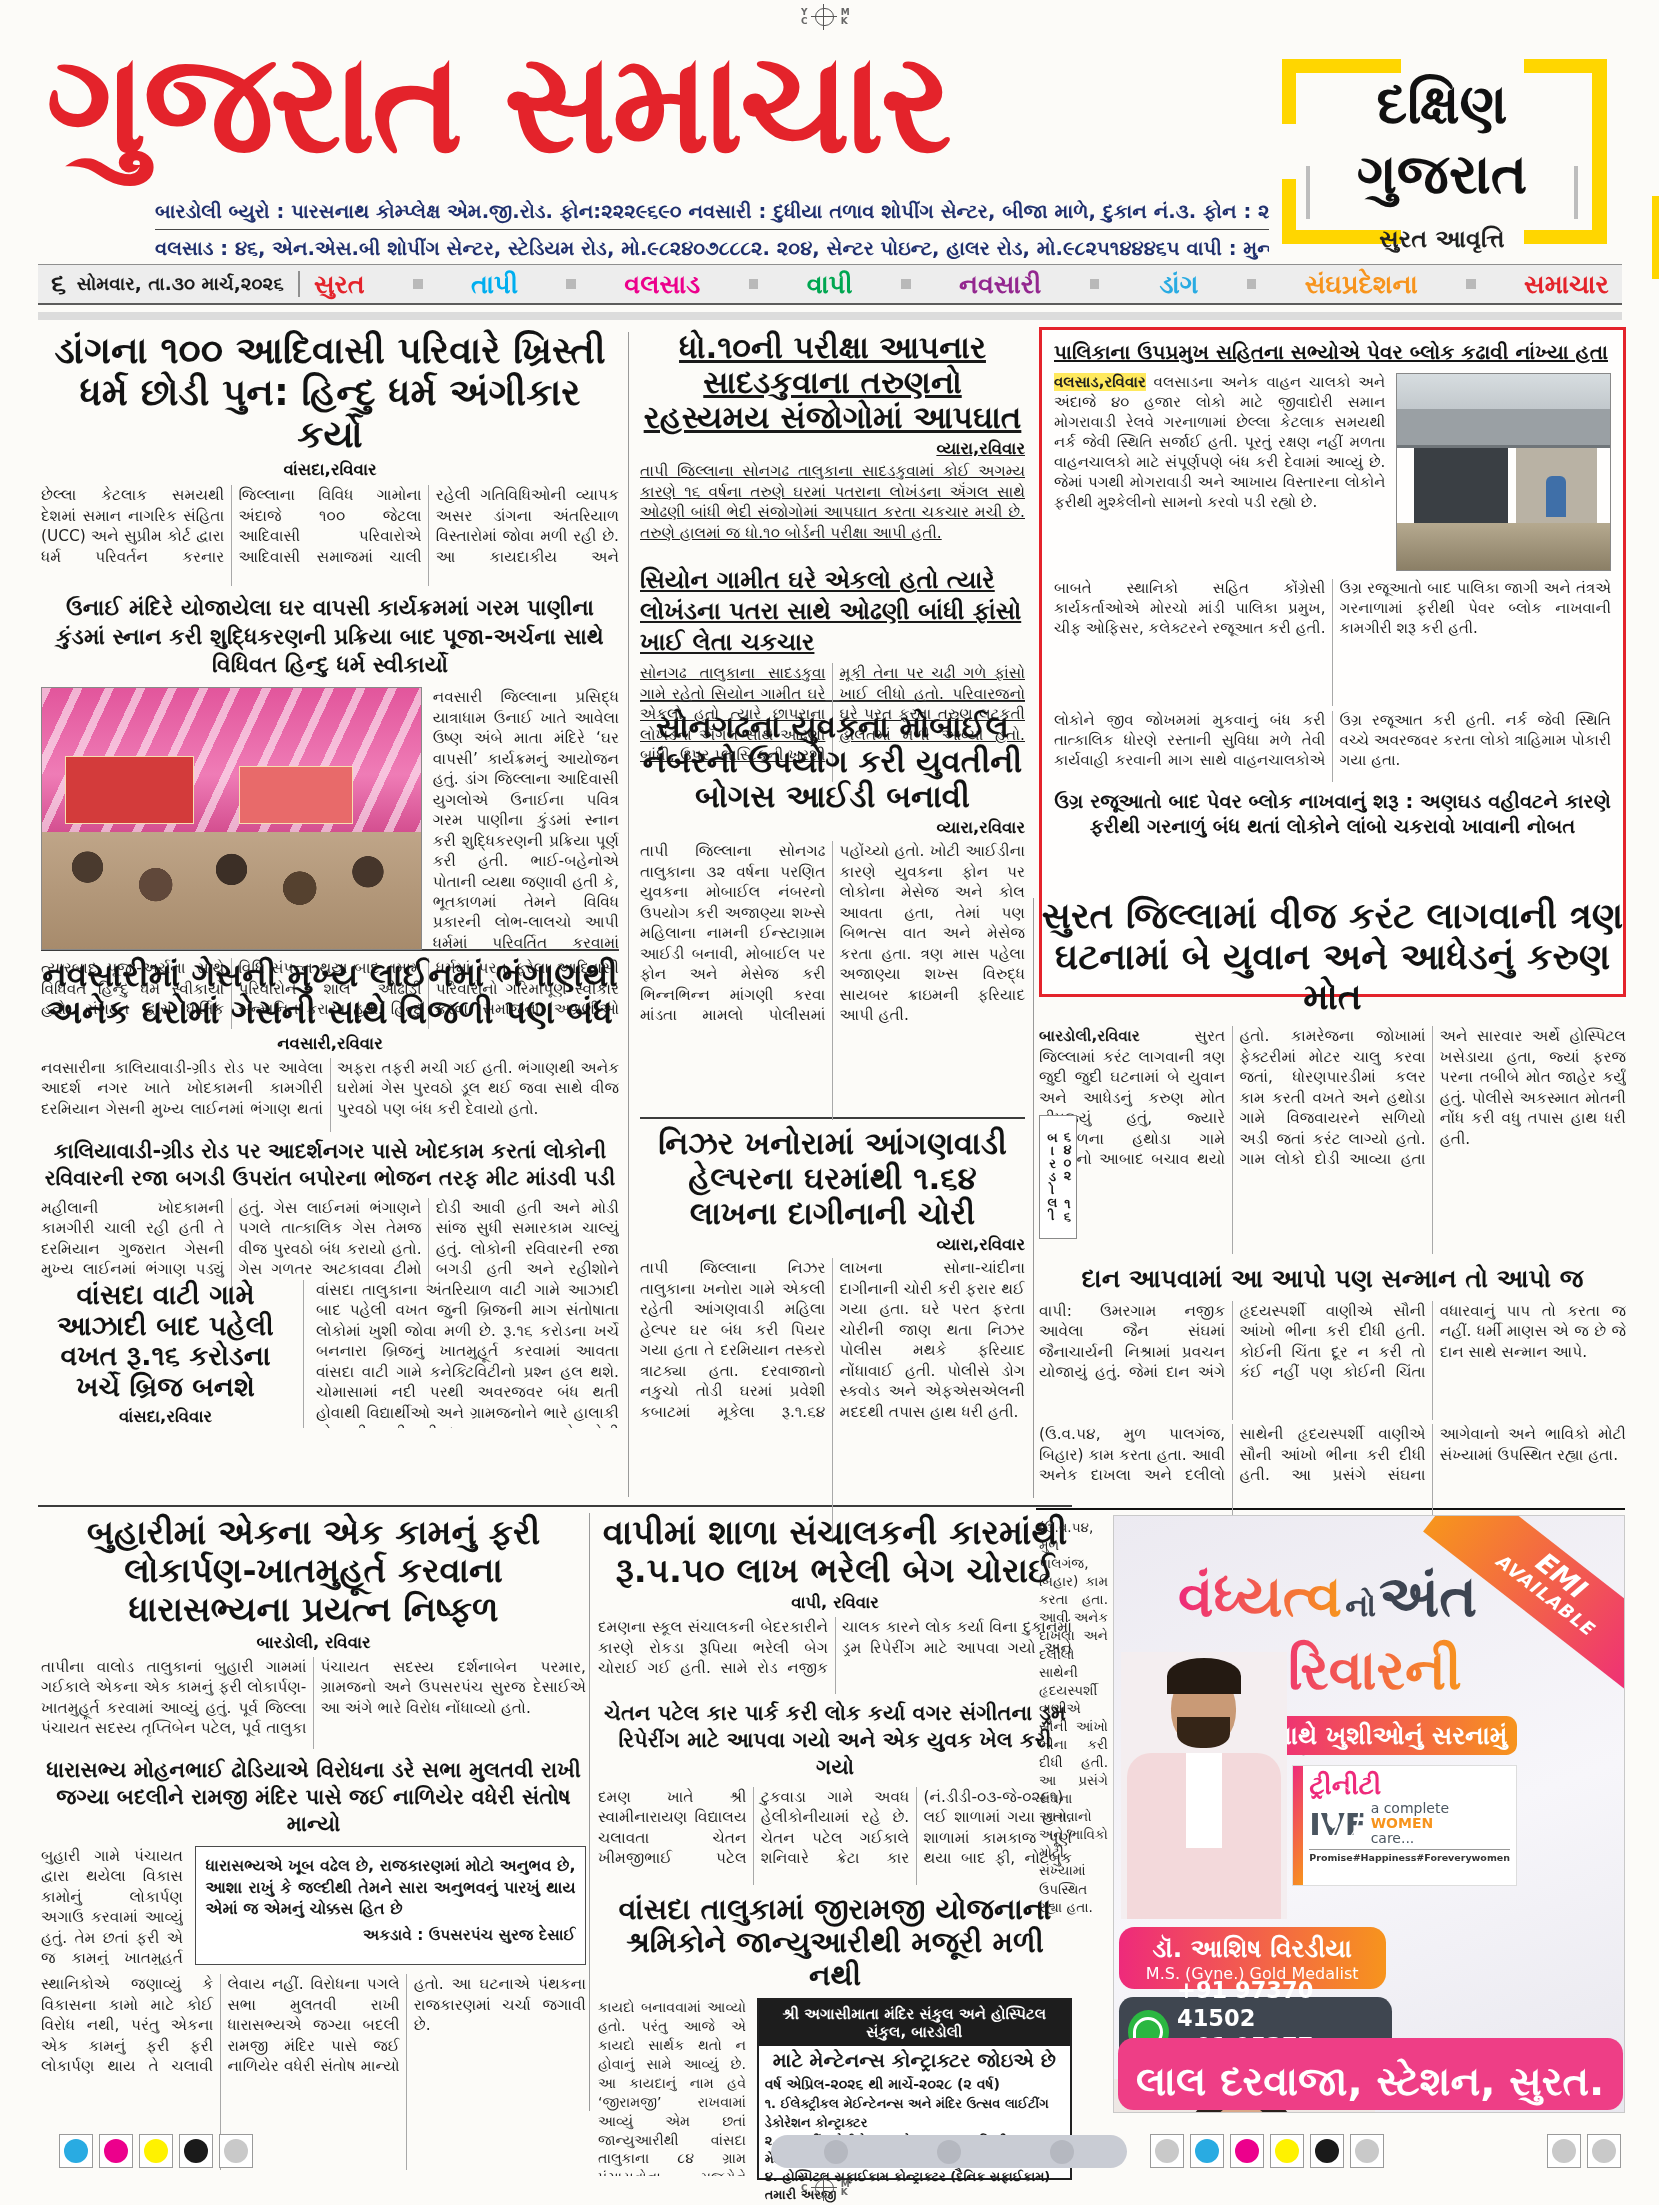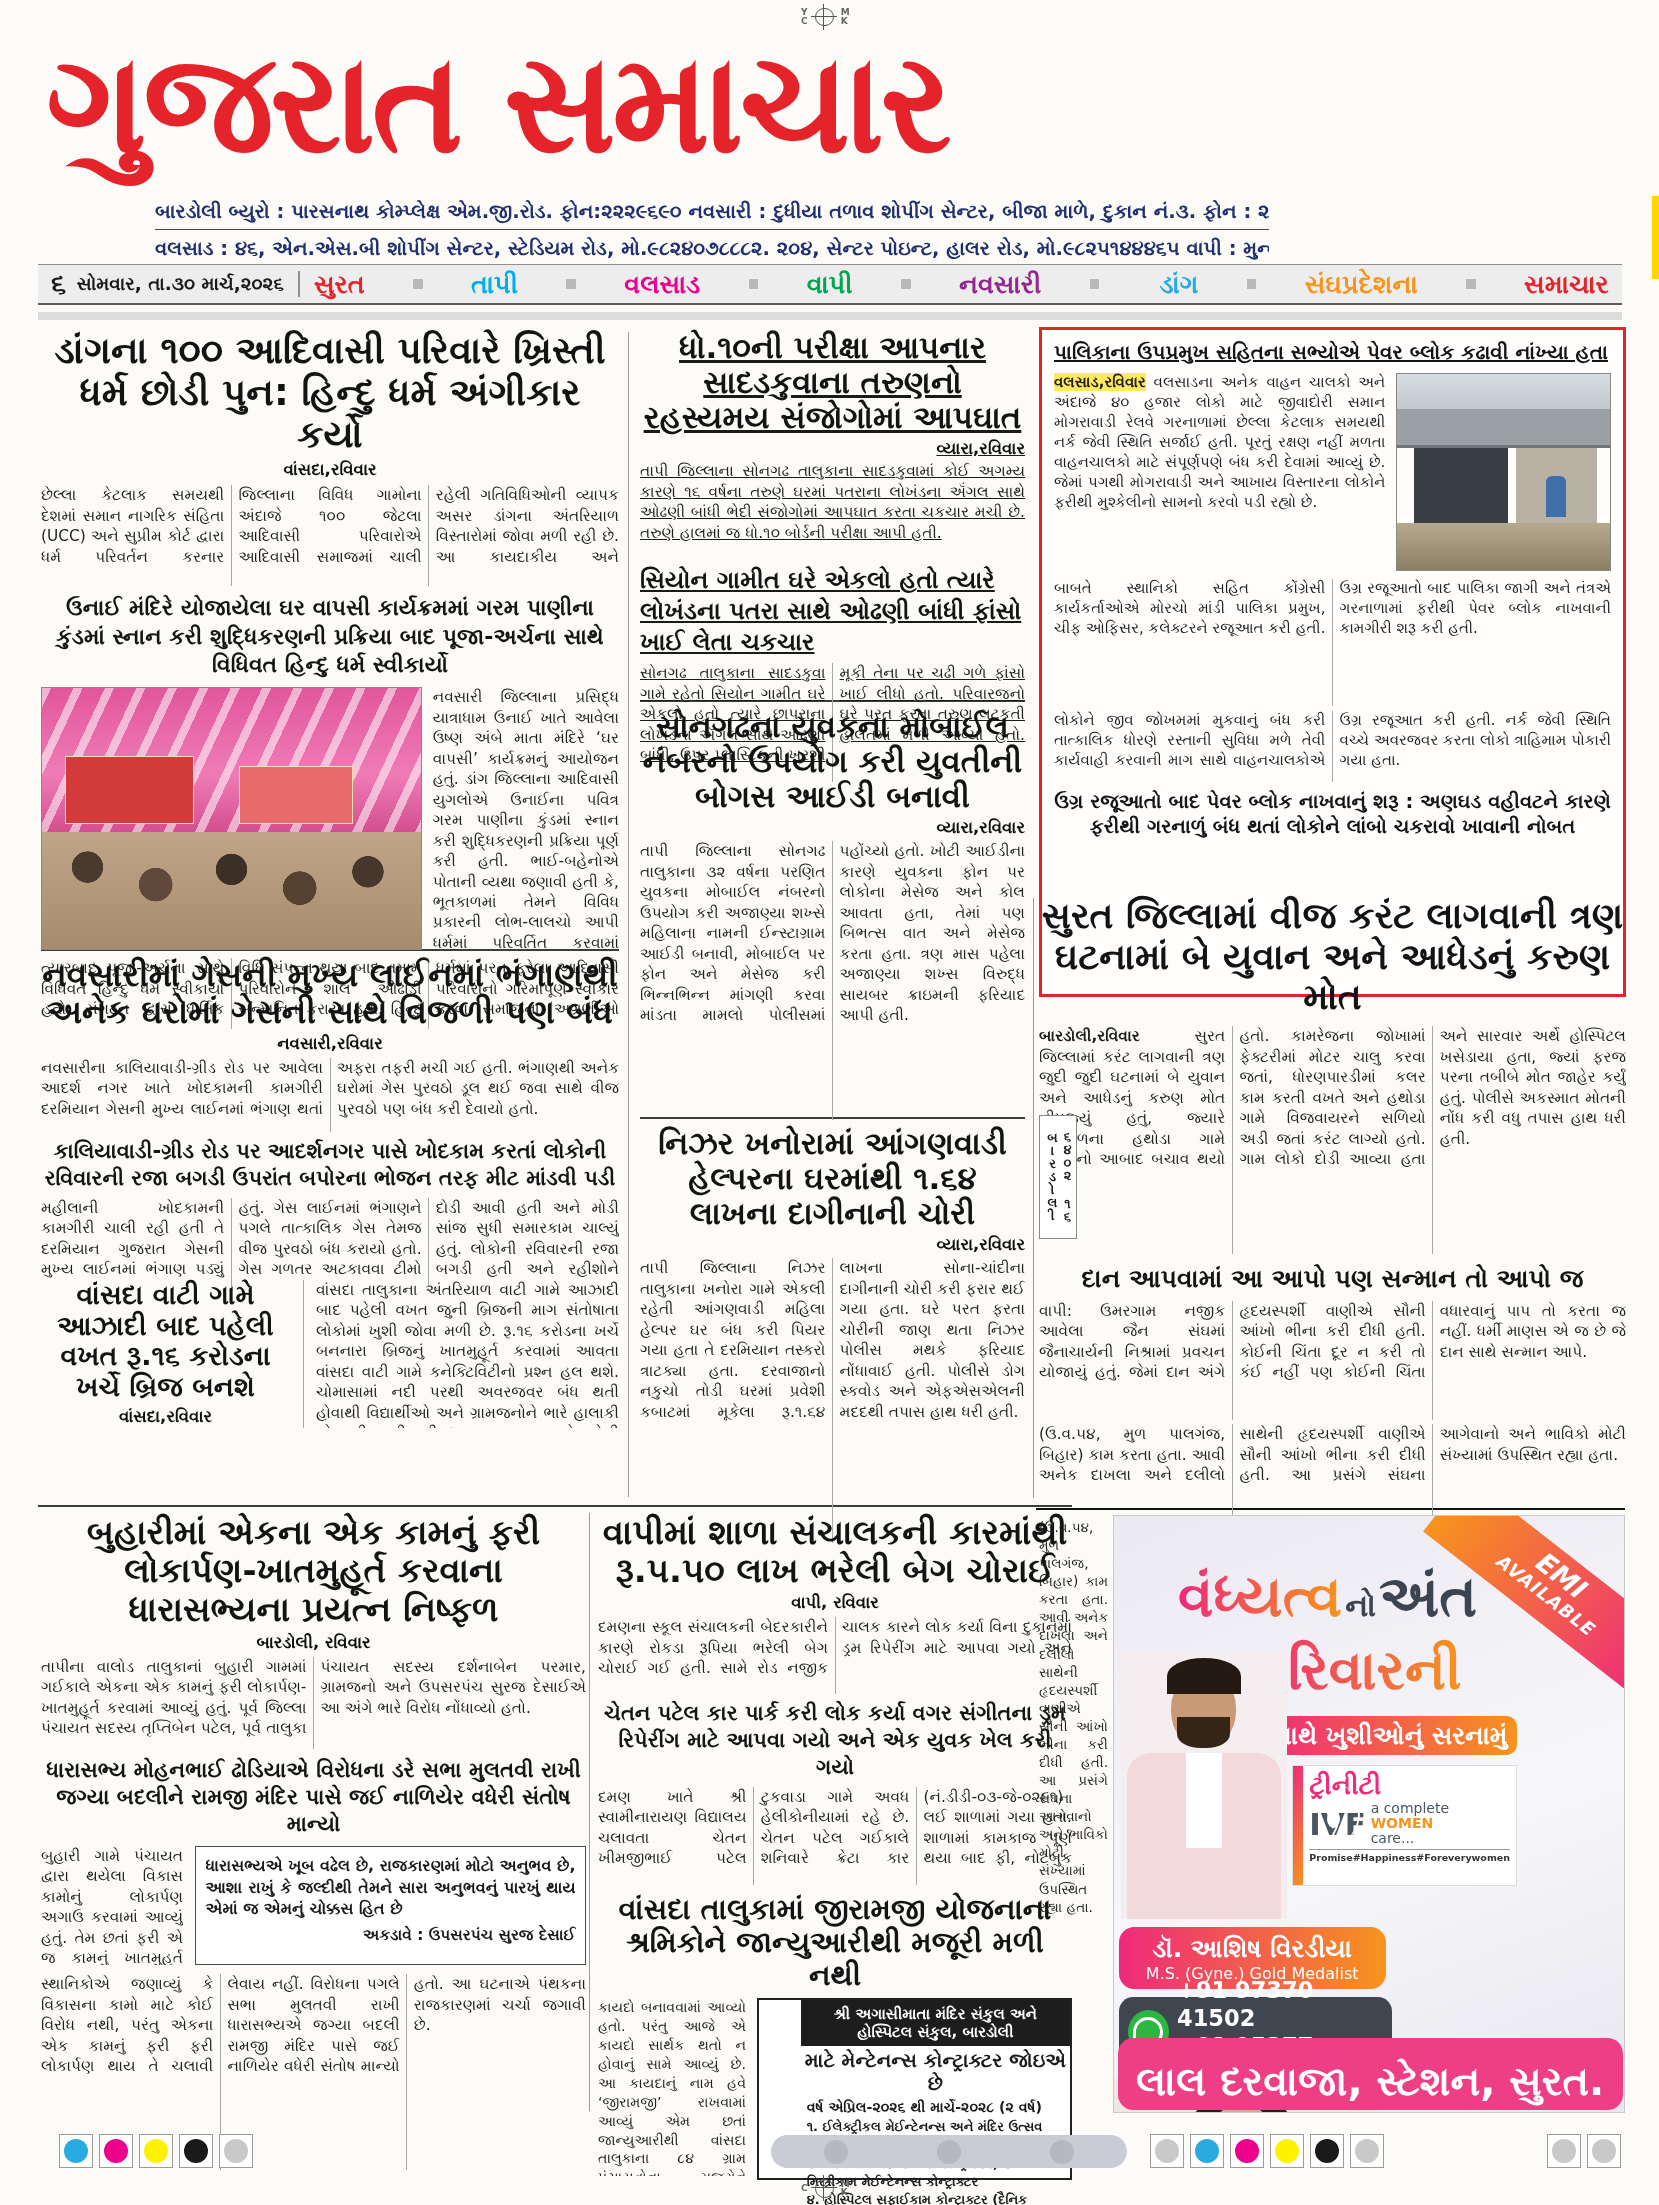--- a/index.html
+++ b/index.html
@@ -22,21 +22,21 @@
   
   #navbar{display:flex;align-items:center;background:#ededed;border-top:1.8px solid #8f8f8f;border-bottom:2.4px solid #5c5c5c;padding:0 13px;}
   .nav-tab{font-size:25.5px;font-weight:800;white-space:nowrap;}
   .nav-bullet{width:9.5px;height:9.5px;background:#b9b9b9;display:inline-block;margin:0 3.6px;}
   
   #redbox{border:3.6px solid #e4232b;padding:9.5px 12px;background:#fffefd;}
   .yellow-hi{background:#ffe95e;font-weight:700;}
   
   .qbox{border:1.8px solid #4a4a4a;padding:8.3px 9.5px;background:#fff;}
   
-  #classified{border:2.4px solid #222;background:#fff;padding-left:42px;}
+  #classified{border:2.4px solid #222;background:#fff;}
   .blackbar{background:#1d1d1d;color:#fff;font-weight:800;text-align:center;}
   
   #ad{background:linear-gradient(160deg,#eceaf1 0%,#f7f6fa 55%,#e8e7ee 100%);border:0.6px solid #c9c9c9;overflow:hidden;}
   .grad-text{background:linear-gradient(90deg,#ee2a7b,#f7941d);-webkit-background-clip:text;background-clip:text;color:transparent;font-weight:800;}
   .grad-pill{background:linear-gradient(90deg,#ee2a7b,#f7941d);color:#fff;border-radius:10.7px;}
   .dark{color:#3d4451;}
   
   .swatch{width:32px;height:32px;background:#fff;border:1.2px solid #9a9a9a;display:flex;align-items:center;justify-content:center;margin-right:6px;}
   .swatch-dot{width:24px;height:24px;border-radius:50%;}
   .crosshair{position:relative;width:26px;height:26px;}
@@ -63,20 +63,34 @@
         <div class="v"></div>
       </div>
     <div style="display:flex;flex-direction:column;line-height:8.3px;">
       <span class="mark-letter">M</span>
       <span class="mark-letter">K</span>
     </div>
   </div>
 
   <div id="logo" class="abs" style="left:46px;top:15.4px;width:1227px;height:184px;">ગુજરાત સમાચાર</div>
 
+  <div id="edition" class="abs" style="left:1282px;top:59px;width:343px;height:209px;">
+    <div class="yb" style="left:0;top:0;width:119px;height:14.2px;"></div>
+    <div class="yb" style="left:0;top:0;width:14.2px;height:65px;"></div>
+    <div class="yb" style="left:0;bottom:24px;width:14.2px;height:65px;"></div>
+    <div class="yb" style="left:0;bottom:24px;width:119px;height:14.2px;"></div>
+    <div class="yb" style="right:18px;top:0;width:15.4px;height:185px;"></div>
+    <div class="yb" style="right:18px;top:0;width:83px;height:14.2px;"></div>
+    <div class="yb" style="right:18px;top:171px;width:83px;height:14.2px;"></div>
+    <div class="abs" style="left:24px;top:107px;width:3.6px;height:53px;background:#bdbdbd;"></div>
+    <div class="abs" style="right:47px;top:107px;width:3.6px;height:53px;background:#bdbdbd;"></div>
+    <div class="abs" style="left:0;top:13px;width:320px;text-align:center;font-size:55px;font-weight:800;color:#111;">દક્ષિણ</div>
+    <div class="abs" style="left:0;top:83px;width:320px;text-align:center;font-size:55px;font-weight:800;color:#111;">ગુજરાત</div>
+    <div class="abs" style="left:0;top:166px;width:320px;text-align:center;font-size:24px;font-weight:700;color:#222;">સુરત આવૃત્તિ</div>
+  </div>
 
   <div class="abs" style="left:1652px;top:196px;width:8.3px;height:83px;background:#ffd600;"></div>
 
   <div class="abs" style="left:155px;top:200px;width:1114px;">
     <div style="font-size:19.6px;font-weight:700;color:#20306e;padding-bottom:6px;border-bottom:1.8px solid #474747;white-space:nowrap;overflow:hidden;">બારડોલી બ્યુરો : પારસનાથ કોમ્પ્લેક્ષ એમ.જી.રોડ. ફોન:૨૨૨૯૬૯૦   નવસારી : દુધીયા તળાવ શોપીંગ સેન્ટર, બીજા માળે, દુકાન નં.૩. ફોન : ૨૪૬૩૬૩</div>
     <div style="font-size:19.6px;font-weight:700;color:#20306e;padding-top:7.1px;white-space:nowrap;overflow:hidden;">વલસાડ : ૪૬, એન.એસ.બી શોપીંગ સેન્ટર, સ્ટેડિયમ રોડ, મો.૯૮૨૪૦૭૮૮૮૨. ૨૦૪, સેન્ટર પોઇન્ટ, હાલર રોડ, મો.૯૮૨૫૧૪૪૪૬૫   વાપી : મુન્ના માર્કેટ, છમરાન નગર, ફોન : ૨૪૩૪૨૦૦</div>
   </div>
 
   <div id="navbar" class="abs" style="left:38px;top:264px;width:1584px;height:41px;">
     <span style="font-size:27px;font-weight:800;margin-right:10.7px;">૬</span>

